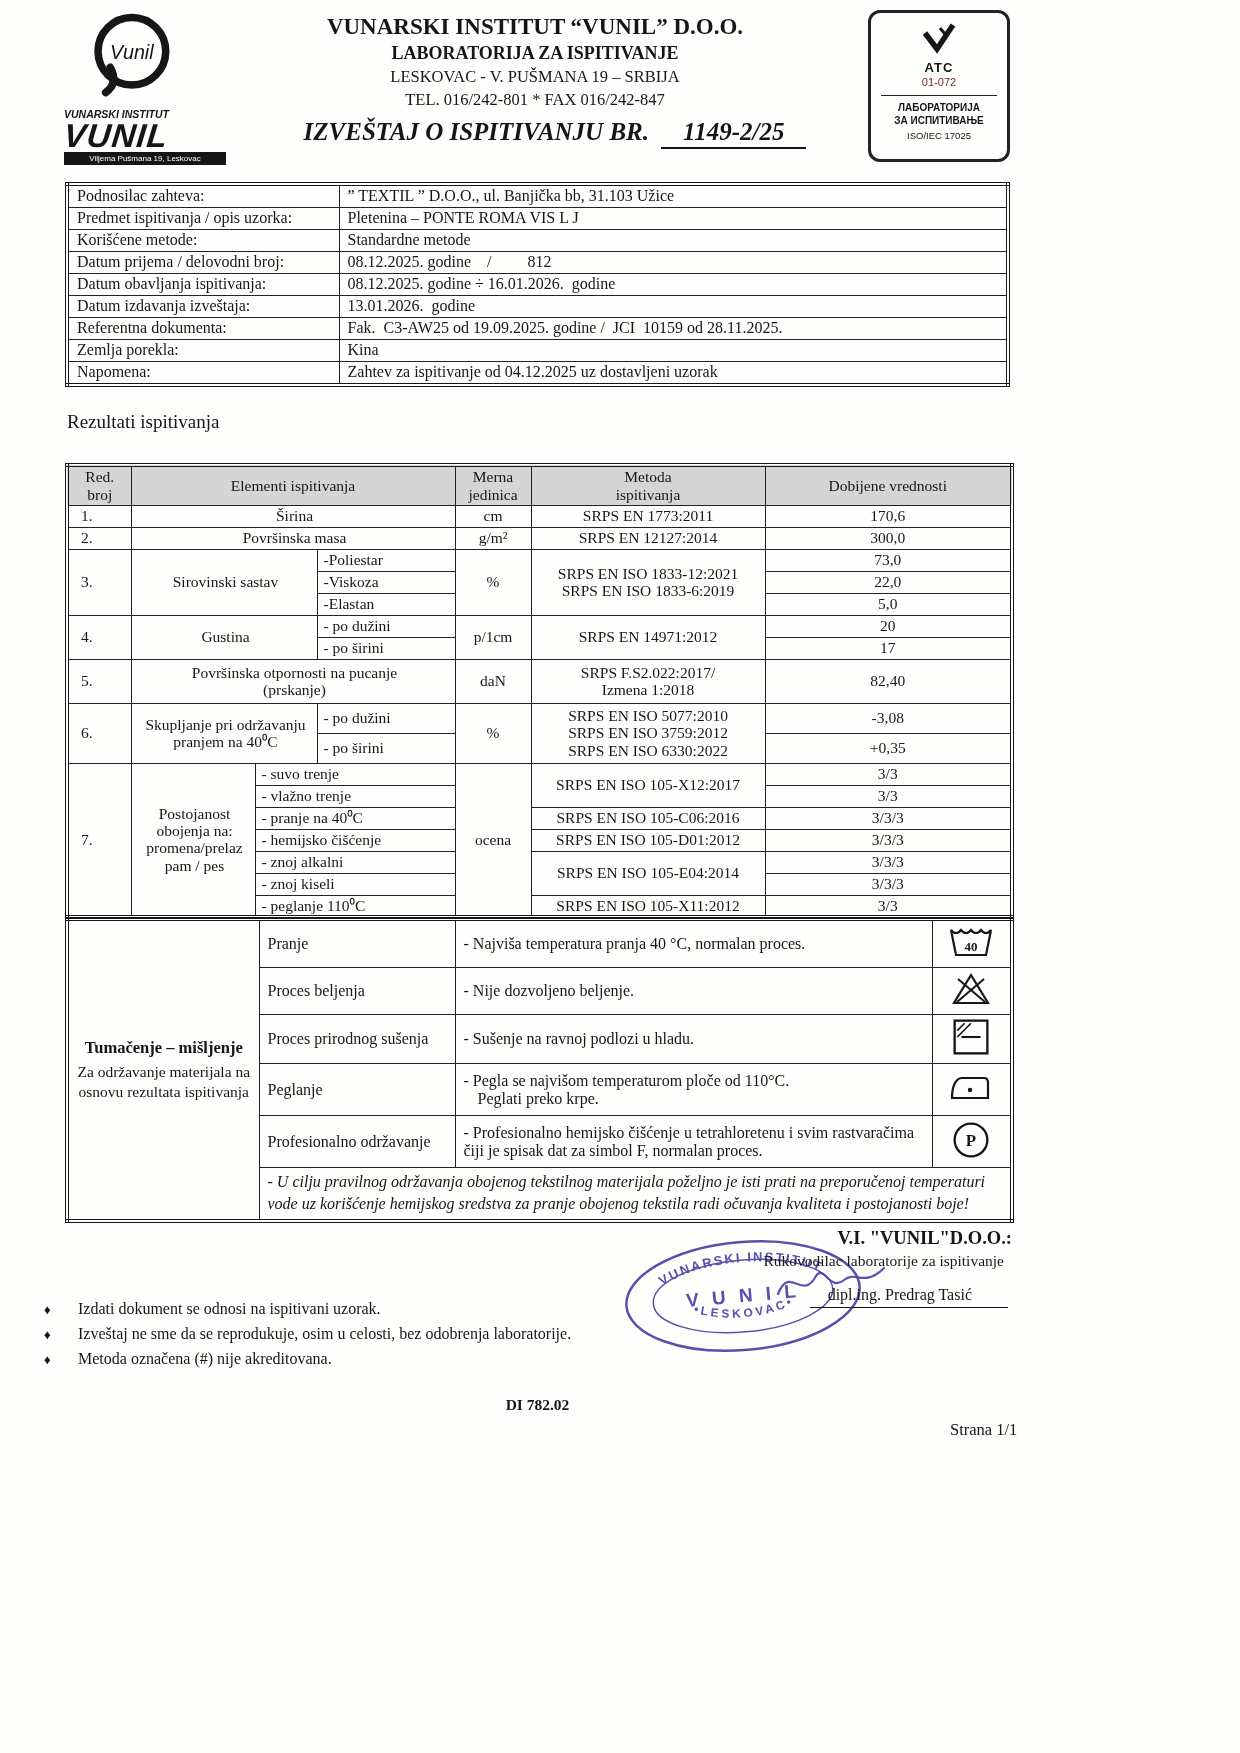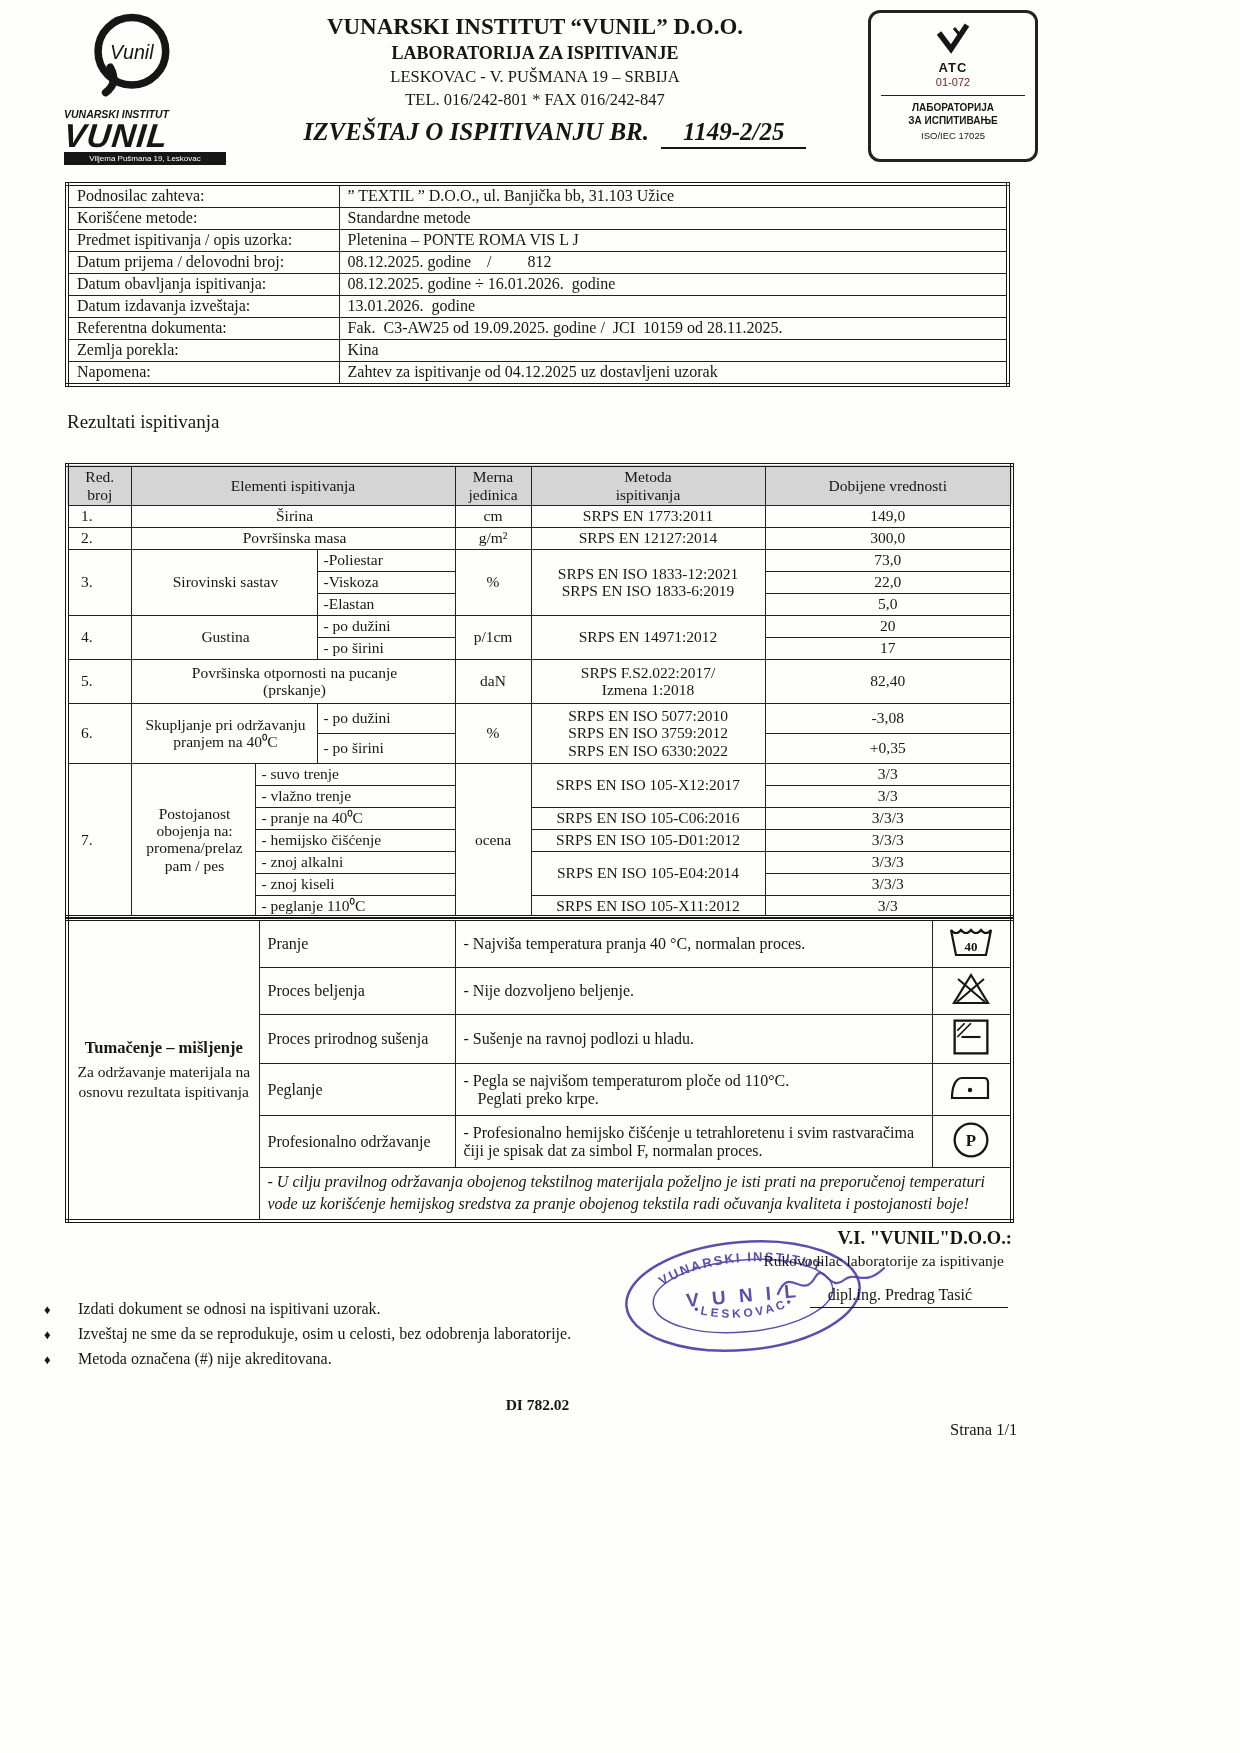--- a/index.html
+++ b/index.html
@@ -20,21 +20,21 @@
   .hdr-center { position:absolute; left:235px; top:14px; width:600px; text-align:center; }
   .hdr-institute { font-size:23px; font-weight:bold; }
   .hdr-lab { font-size:18px; font-weight:bold; margin-top:3px; }
   .hdr-addr, .hdr-tel { font-size:16.5px; margin-top:3px; }
 
   .title-line { position:absolute; left:235px; top:118px; width:640px; text-align:center;
                 font-style:italic; font-weight:bold; font-size:25px; }
   .report-no { display:inline-block; border-bottom:2px solid #161616;
                padding:0 22px 1px; margin-left:12px; }
 
-  .badge { position:absolute; left:868px; top:10px; width:170px; min-height:152px;
+  .badge { position:absolute; left:868px; top:10px; width:142px; min-height:152px;
            border:3px solid #222; border-radius:12px; text-align:center;
            padding:8px 4px 5px; font-family:"Liberation Sans", sans-serif; background:#fefefc; }
   .badge-name { font-weight:bold; font-size:13px; letter-spacing:1px; margin-top:1px; }
   .badge-code { font-size:11px; color:#7c2222; margin-top:1px; }
   .badge-sep { border-top:1.5px solid #222; margin:7px 6px 6px; }
   .badge-l1 { font-size:10px; font-weight:bold; line-height:1.25; }
   .badge-l3 { font-size:9.5px; margin-top:3px; }
 
   
   .content { position:absolute; left:65px; top:182px; width:945px; }
@@ -131,26 +131,26 @@
 
   <div class="content">
 
     <table class="info">
       <tbody>
         <tr>
             <td class="lbl">Podnosilac zahteva:</td>
             <td>” TEXTIL ” D.O.O., ul. Banjička bb, 31.103 Užice</td>
           </tr>
         <tr>
+            <td class="lbl">Predmet ispitivanja / opis uzorka:</td>
+            <td>Pletenina – PONTE ROMA VIS L J</td>
+          </tr>
+        <tr>
             <td class="lbl">Korišćene metode:</td>
             <td>Standardne metode</td>
-          </tr>
-        <tr>
-            <td class="lbl">Predmet ispitivanja / opis uzorka:</td>
-            <td>Pletenina – PONTE ROMA VIS L J</td>
           </tr>
         <tr>
             <td class="lbl">Datum prijema / delovodni broj:</td>
             <td>08.12.2025. godine    /         812</td>
           </tr>
         <tr>
             <td class="lbl">Datum obavljanja ispitivanja:</td>
             <td>08.12.2025. godine ÷ 16.01.2026.  godine</td>
           </tr>
         <tr>
@@ -202,21 +202,21 @@
           <th>Dobijene vrednosti</th>
         </tr>
       </thead>
       <tbody>
 
         <tr>
           <td class="num">1.</td>
           <td colspan="3" class="name">Širina</td>
           <td class="unit">cm</td>
           <td class="method">SRPS EN 1773:2011</td>
-          <td class="val">149,0</td>
+          <td class="val">170,6</td>
         </tr>
 
         <tr>
           <td class="num">2.</td>
           <td colspan="3" class="name">Površinska masa</td>
           <td class="unit">g/m²</td>
           <td class="method">SRPS EN 12127:2014</td>
           <td class="val">300,0</td>
         </tr>
 

